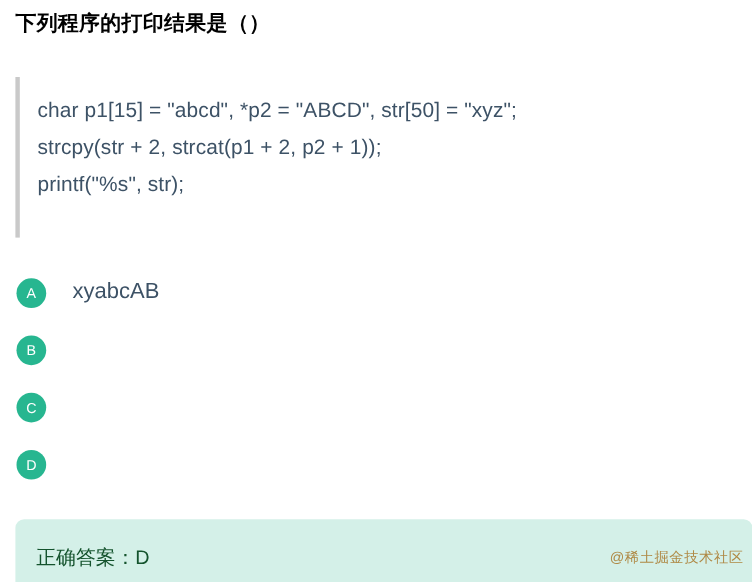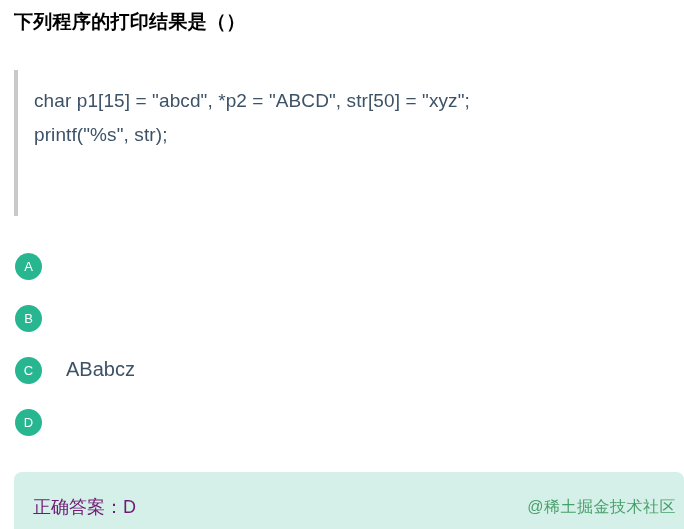--- a/index.html
+++ b/index.html
@@ -96,60 +96,61 @@
     border-top-left-radius: 8px;
     border-top-right-radius: 8px;
     box-sizing: border-box;
   }
   .answer-text {
     position: absolute;
     left: 19px;
     top: 22px;
     font-size: 18px;
     line-height: 26px;
-    color: #701a75;
+    color: #14532d;
     white-space: nowrap;
   }
   .watermark {
     position: absolute;
     right: 8px;
     top: 26px;
-    font-size: 16px;
+    font-size: 13px;
     line-height: 18px;
-    color: #15803d;
+    color: #a16207;
     opacity: 0.72;
     white-space: nowrap;
     letter-spacing: 0.5px;
   }
 </style>
 </head>
 <body>
 
 <div class="question-title">下列程序的打印结果是（）</div>
 
 <div class="code-block">
   <div class="code-lines">
     <div class="code-line">char p1[15] = "abcd", *p2 = "ABCD", str[50] = "xyz";</div>
+    <div class="code-line">strcpy(str + 2, strcat(p1 + 2, p2 + 1));</div>
     <div class="code-line">printf("%s", str);</div>
   </div>
 </div>
 
 <div class="options">
 
   <div class="option-row">
     <div class="option-badge">A</div>
+    <div class="option-text">xyabcAB</div>
   </div>
 
   <div class="option-row">
     <div class="option-badge">B</div>
   </div>
 
   <div class="option-row">
     <div class="option-badge">C</div>
-    <div class="option-text">ABabcz</div>
   </div>
 
   <div class="option-row">
     <div class="option-badge">D</div>
   </div>
 
 </div>
 
 <div class="answer-bar">
   <div class="answer-text">正确答案：D</div>

